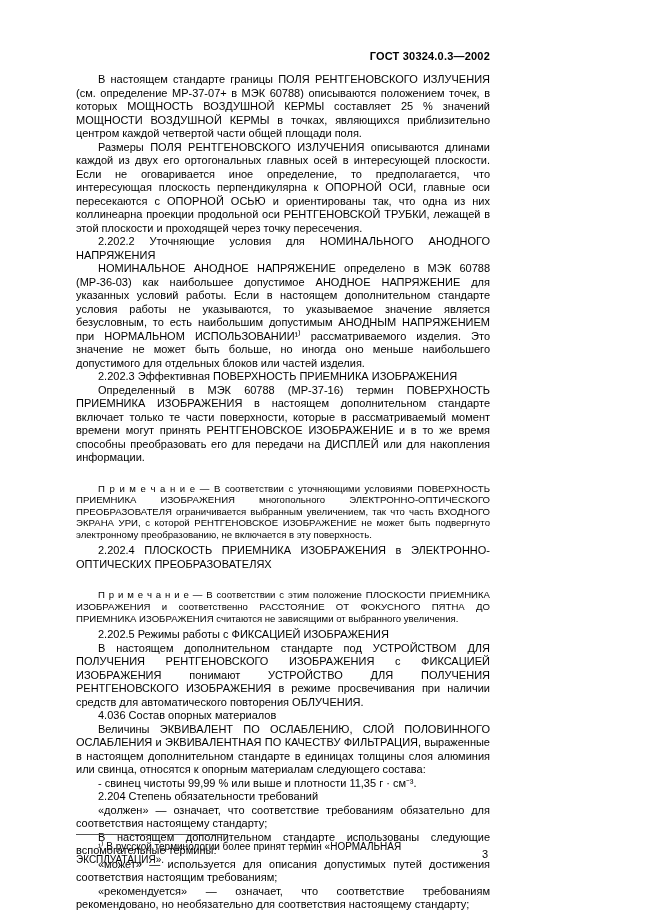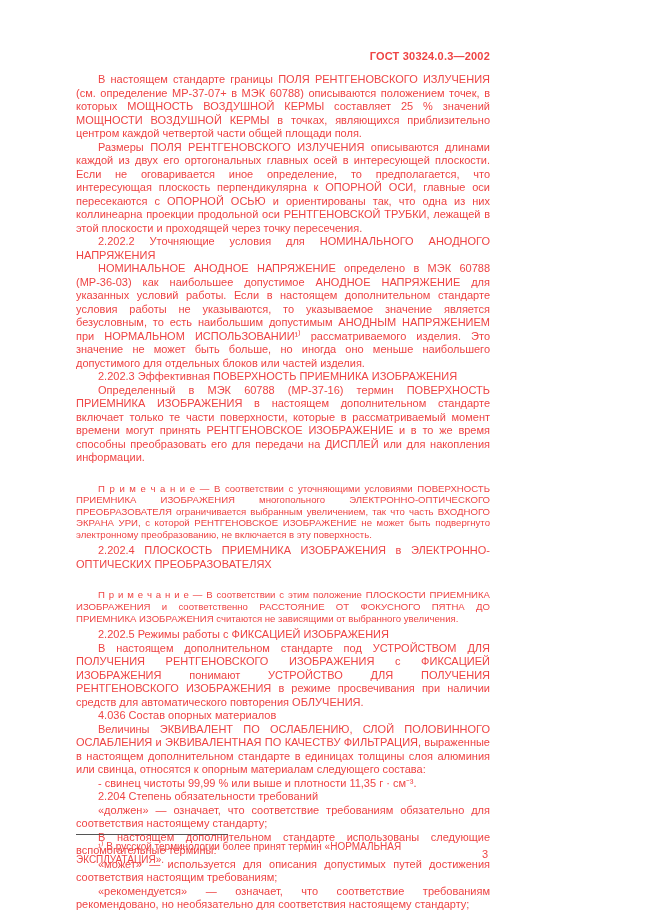--- a/index.html
+++ b/index.html
@@ -3,21 +3,21 @@
 <meta charset="utf-8">
 <style>
   * { margin: 0; padding: 0; box-sizing: border-box; }
   html, body { background: #ffffff; }
   .page {
     position: relative;
     width: 520px;
     height: 913px;
     background: #ffffff;
     font-family: "Liberation Sans", sans-serif;
-    color: #ef4444;
+    color: #000000;
     overflow: hidden;
   }
   .doc-header {
     position: absolute;
     top: 50px;
     right: 30px;
     font-size: 11px;
     font-weight: bold;
     letter-spacing: 0.2px;
   }

